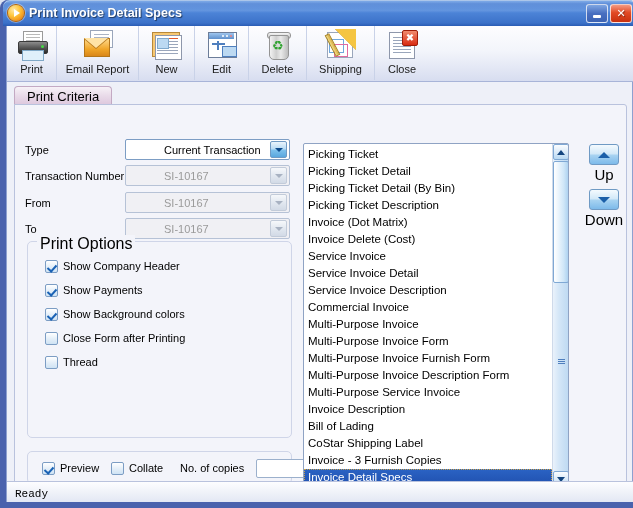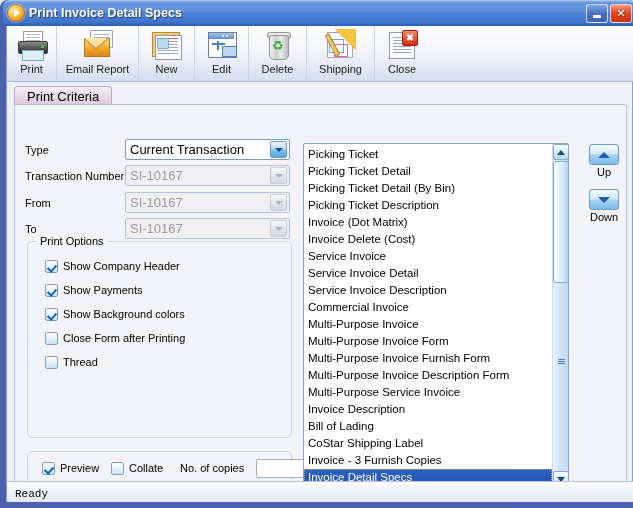--- a/index.html
+++ b/index.html
@@ -160,38 +160,38 @@
   }
   
   .field-row{position:absolute;left:10px;height:21px;display:flex;align-items:center;}
   .field-label{width:105px;font-size:11px;color:#000;}
   .combo{
     position:absolute;height:21px;box-sizing:border-box;
     border:1px solid #7c9dc4;background:#fff;border-radius:2px;
     display:flex;align-items:center;
   }
   .combo.disabled{border-color:#b6c2d6;background:#f0f0f4;}
-  .combo .val{flex:1;padding-left:4px;font-size:13px;color:#000;white-space:nowrap;overflow:hidden;}
+  .combo .val{flex:1;padding-left:4px;font-size:11px;color:#000;white-space:nowrap;overflow:hidden;margin-left:34px;}
   .combo.disabled .val{color:#9a9a9a;}
   .combo .arrow{
     width:17px;height:17px;margin-right:2px;box-sizing:border-box;
     border:1px solid #6f9ac4;border-radius:2px;
     background:linear-gradient(to bottom,#eaf4fc,#b9dcf4 45%,#7cc0ec 55%,#59a7de);
     display:flex;align-items:center;justify-content:center;
   }
   .combo.disabled .arrow{border-color:#c2cbd9;background:linear-gradient(to bottom,#f6f8fb,#e2e8f0 50%,#d2dae6);}
   .combo .arrow::after{content:"";border-left:4px solid transparent;border-right:4px solid transparent;border-top:4px solid #0b4a8c;}
   .combo.disabled .arrow::after{border-top-color:#a8b2c2;}
   
   .groupbox{
     position:absolute;box-sizing:border-box;
     border:1px solid #cfd5e8;border-radius:5px;background:transparent;
   }
   .gb-title{
-    position:absolute;left:9px;top:-7px;background:#f3f4fa;padding:0 3px;font-size:11px;color:#000;
+    position:absolute;left:9px;top:-7px;background:#f3f4fa;padding:0 3px;font-size:16px;color:#000;
   }
   
   .cb-row{position:absolute;display:flex;align-items:center;height:16px;}
   .cbox{
     width:13px;height:13px;box-sizing:border-box;flex:0 0 auto;
     border:1px solid #7c9dc4;border-radius:2px;
     background:linear-gradient(to bottom,#ffffff,#e3eef8 55%,#cfe3f4);
     position:relative;margin-right:5px;
   }
   .cbox.checked::after{
@@ -256,21 +256,21 @@
     display:flex;flex-direction:column;align-items:center;
   }
   .ud-btn{
     width:30px;height:21px;box-sizing:border-box;
     border:1px solid #6f9ac4;border-radius:3px;
     background:linear-gradient(to bottom,#f4fafe,#d3e9f8 45%,#a6d2f1 55%,#7dbaea);
     display:flex;align-items:center;justify-content:center;
   }
   .ud-btn .tri-up{width:0;height:0;border-left:6px solid transparent;border-right:6px solid transparent;border-bottom:6px solid #1b5fa8;}
   .ud-btn .tri-dn{width:0;height:0;border-left:6px solid transparent;border-right:6px solid transparent;border-top:6px solid #1b5fa8;}
-  .ud-label{font-size:11px;color:#000;margin-top:1px;}
+  .ud-label{font-size:15px;color:#000;margin-top:1px;}
   
   #statusbar{
     position:absolute;left:0;bottom:0;width:627px;height:24px;
     box-sizing:border-box;
     background:linear-gradient(to bottom,#fdfdff,#eef1f8 50%,#dfe4f2);
     border-top:1px solid #b9c2dd;
     display:flex;align-items:center;
   }
   #status-text{margin-left:8px;font-size:11px;color:#000;font-family:Liberation Mono, monospace;}
   #window-bottom{

